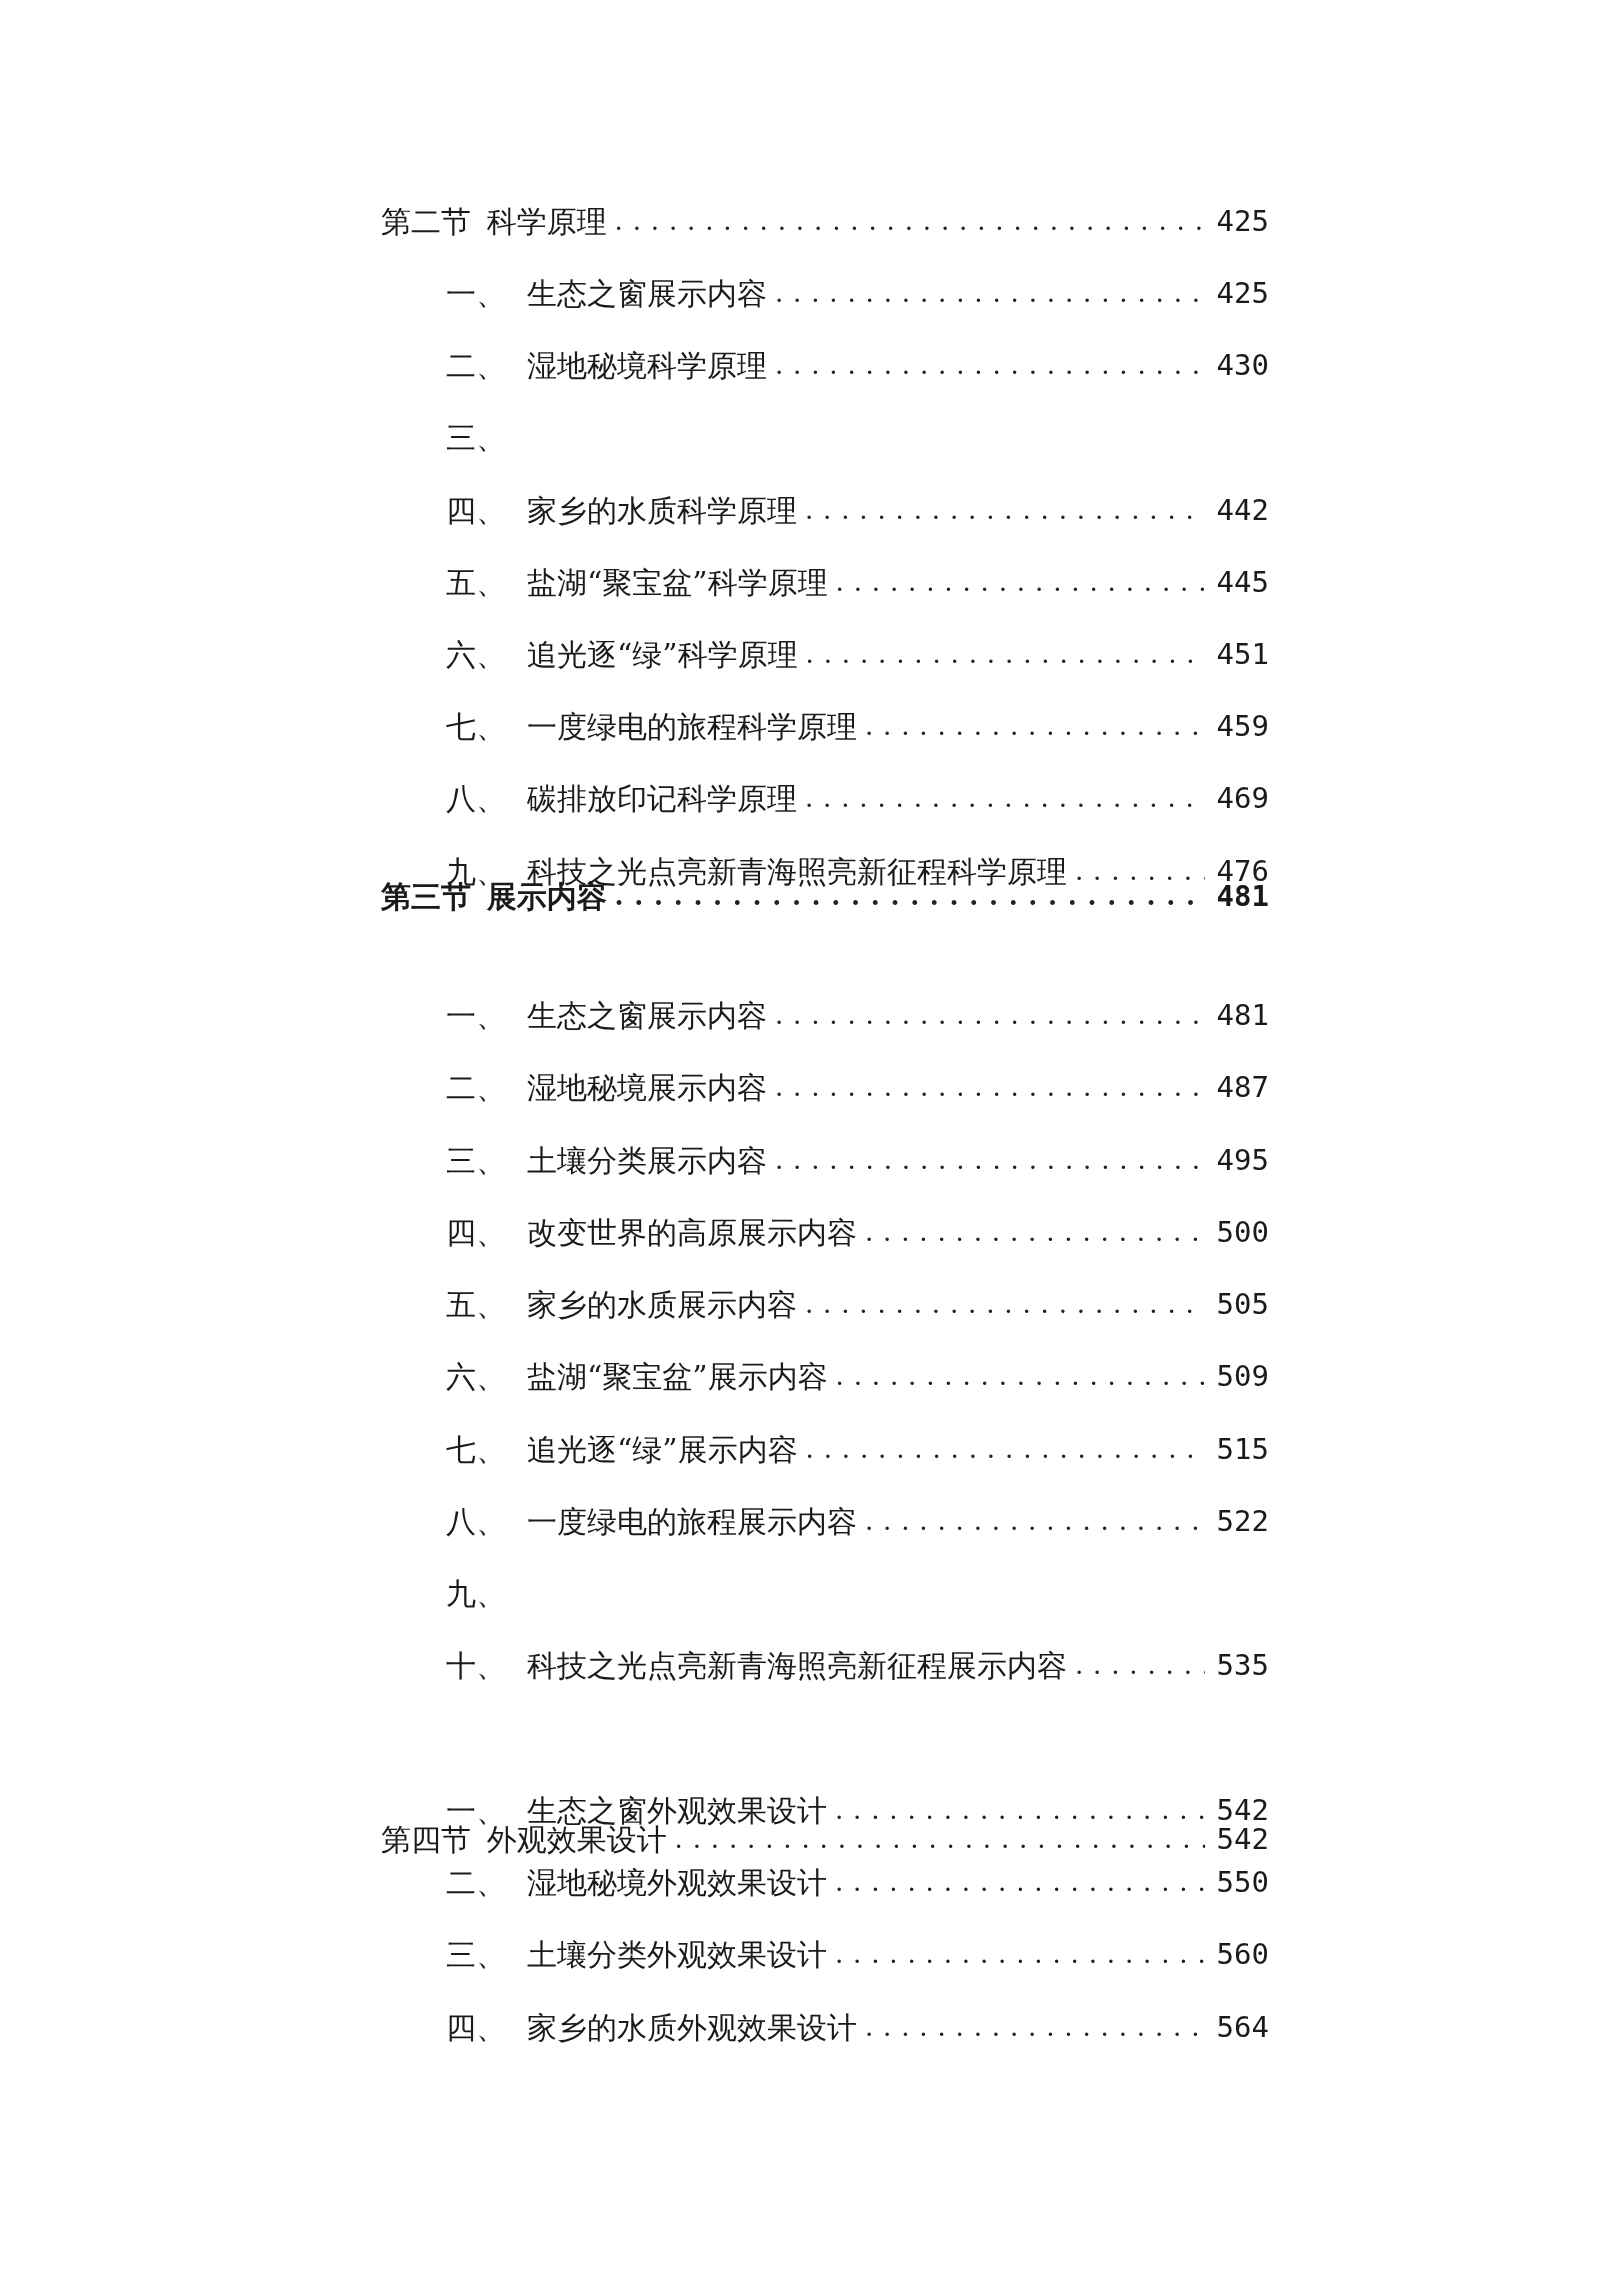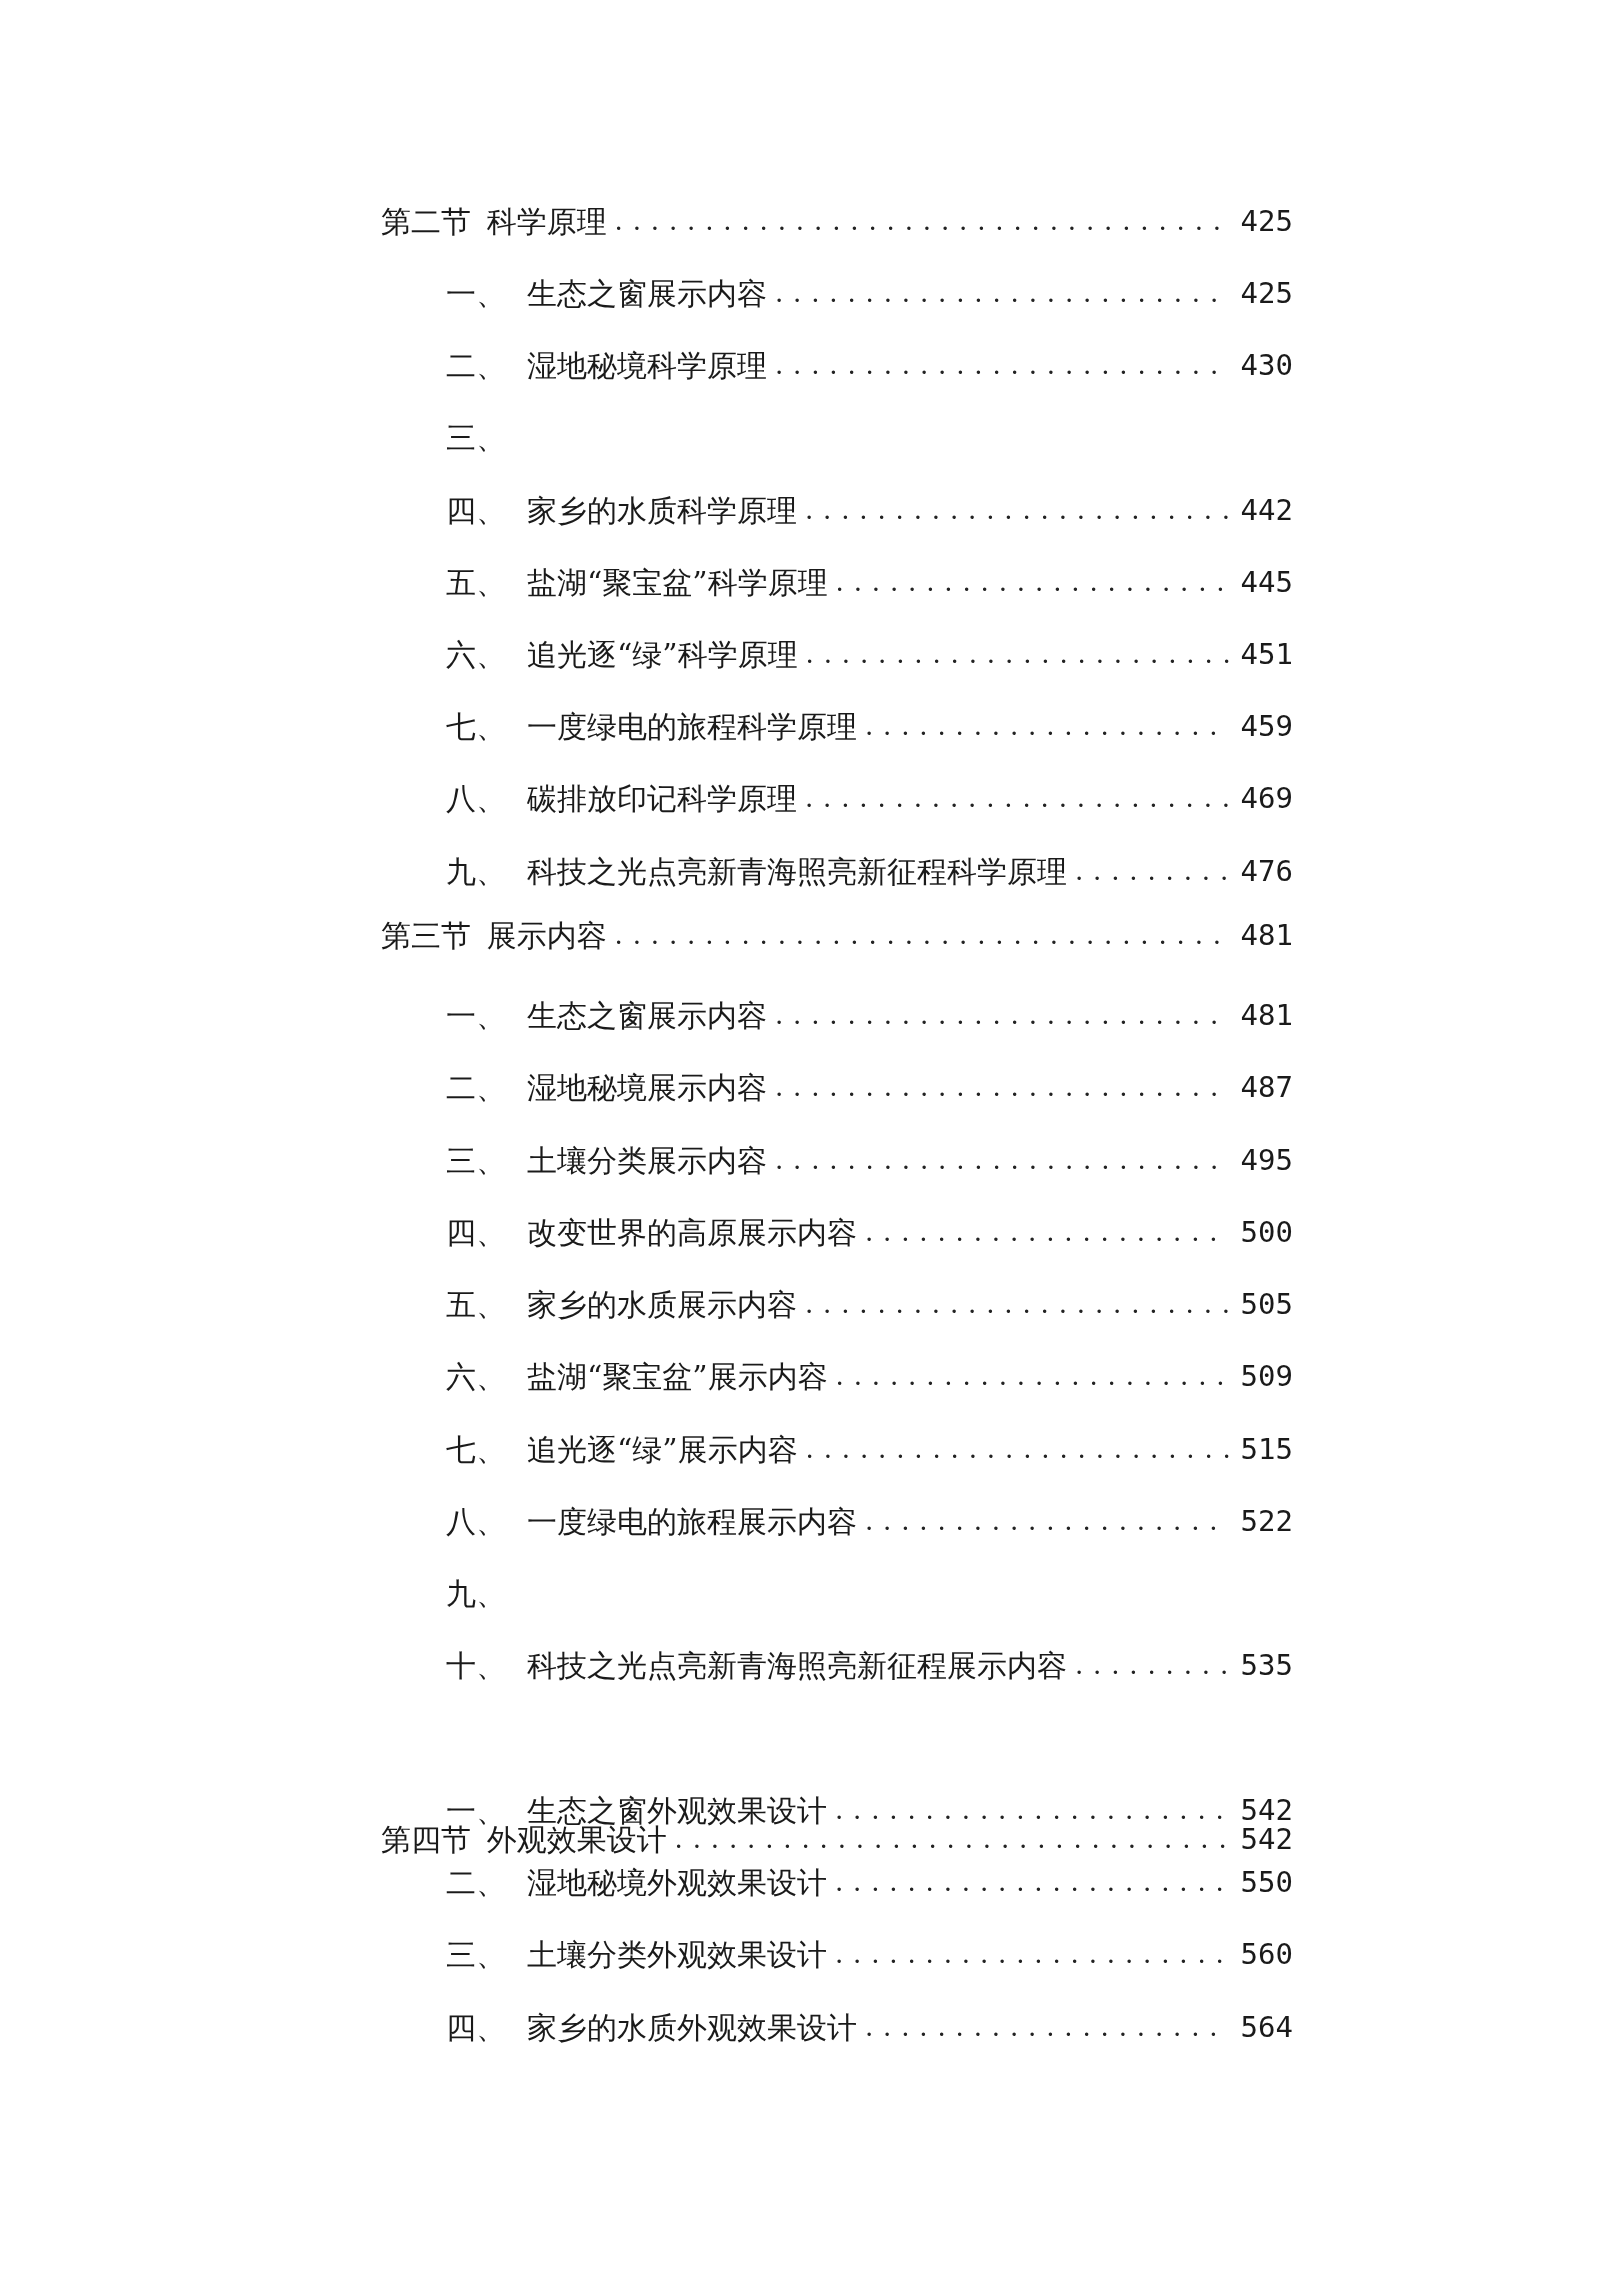--- a/index.html
+++ b/index.html
@@ -1,19 +1,19 @@
 <!DOCTYPE html>
 <html style="font-size:10.5px"><head>
   <meta charset="utf-8">
   <style>
     html, body { margin: 0; padding: 0; background: #ffffff; }
     body { width: 1623px; height: 2295px; position: relative; overflow: hidden;
            font-family: "DejaVu Serif", "Liberation Serif", serif; color: #1a1a1a; }
     #toc { position: absolute; left: 0; top: 0; width: 1623px; }
-    .row { position: absolute; left: 0; width: 1505px; height: 39px; display: flex; align-items: center; font-size: 30px; line-height: 39px; padding-left: 24px; }
+    .row { position: absolute; left: 0; width: 1505px; height: 39px; display: flex; align-items: center; font-size: 30px; line-height: 39px; }
     .sec .lead-area { position: absolute; left: 381px; right: 236px; display: flex; align-items: center; }
     .sub .num { position: absolute; left: 446px; white-space: nowrap; }
     .sub .lead-area { position: absolute; left: 527px; right: 236px; display: flex; align-items: center; }
     .title { white-space: nowrap; flex: 0 0 auto; }
     .dots { flex: 1 1 auto; overflow: hidden; white-space: nowrap; margin: 0 11.8px 0 7.9px; letter-spacing: 9.5px; font-size: 26px; color: #222; }
     .dots::before { content: ". . . . . . . . . . . . . . . . . . . . . . . . . . . . . . . . . . . . . . . . . . . . . . . . . . . . . . . . . . . . . . . . . . . . . . . . . . . . . . . . . . . . . . . . . ."; letter-spacing: 0; word-spacing: 1.6px; }
     .page { flex: 0 0 auto; white-space: nowrap; text-align: right; min-width: 49px; font-family: "DejaVu Sans Mono", "Liberation Mono", monospace; font-size: 29px; }
   </style>
 </head>
 <body>
@@ -86,21 +86,21 @@
       </div>
     </div>
     <div class="row sub" style="top: 852px;">
       <span class="num">九、</span>
       <div class="lead-area">
         <span class="title">科技之光点亮新青海照亮新征程科学原理</span>
         <span class="dots"></span>
         <span class="page">476</span>
       </div>
     </div>
-    <div class="row sec" style="top: 916px;">
+    <div class="row sec" style="top: 877px; font-weight: bold;">
       <div class="lead-area">
         <span class="title"><span>第三节</span><span style="display: inline-block; width: 15.7px;"></span><span>展示内容</span></span>
         <span class="dots"></span>
         <span class="page">481</span>
       </div>
     </div>
     <div class="row sub" style="top: 996px;">
       <span class="num">一、</span>
       <div class="lead-area">
         <span class="title">生态之窗展示内容</span>

